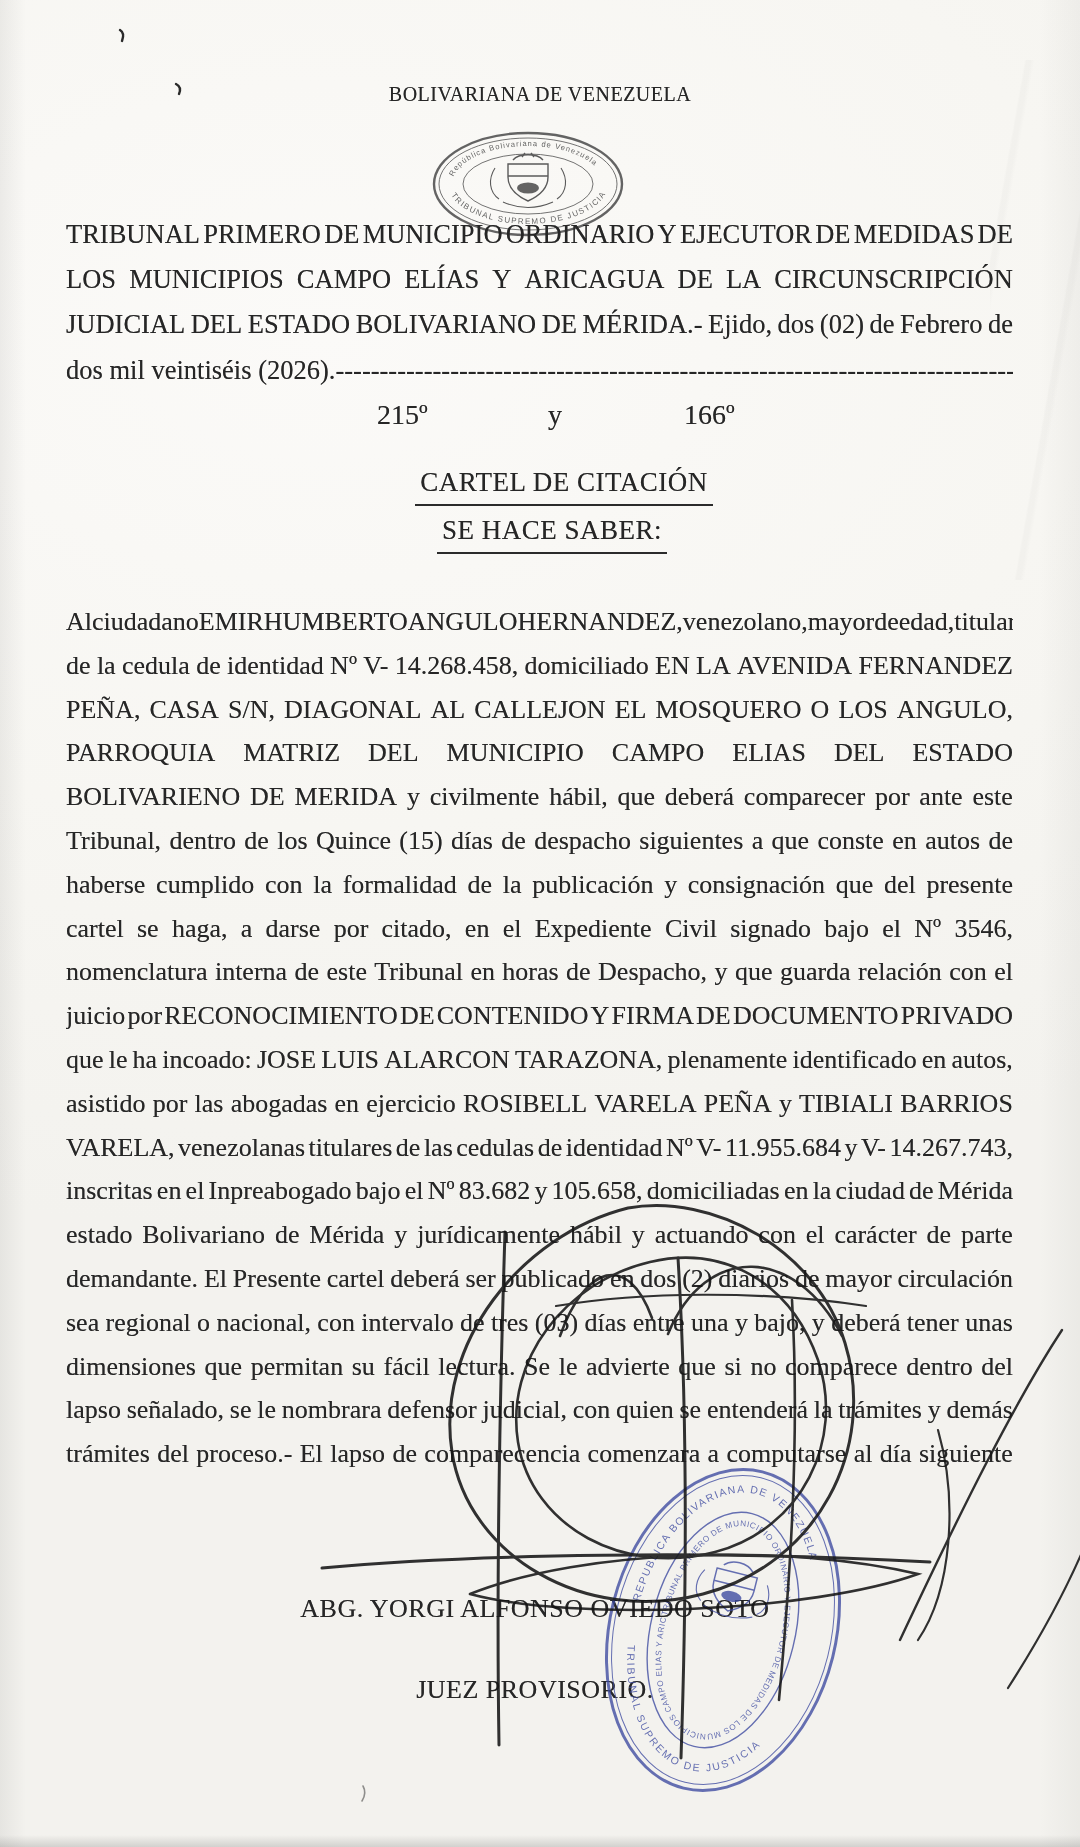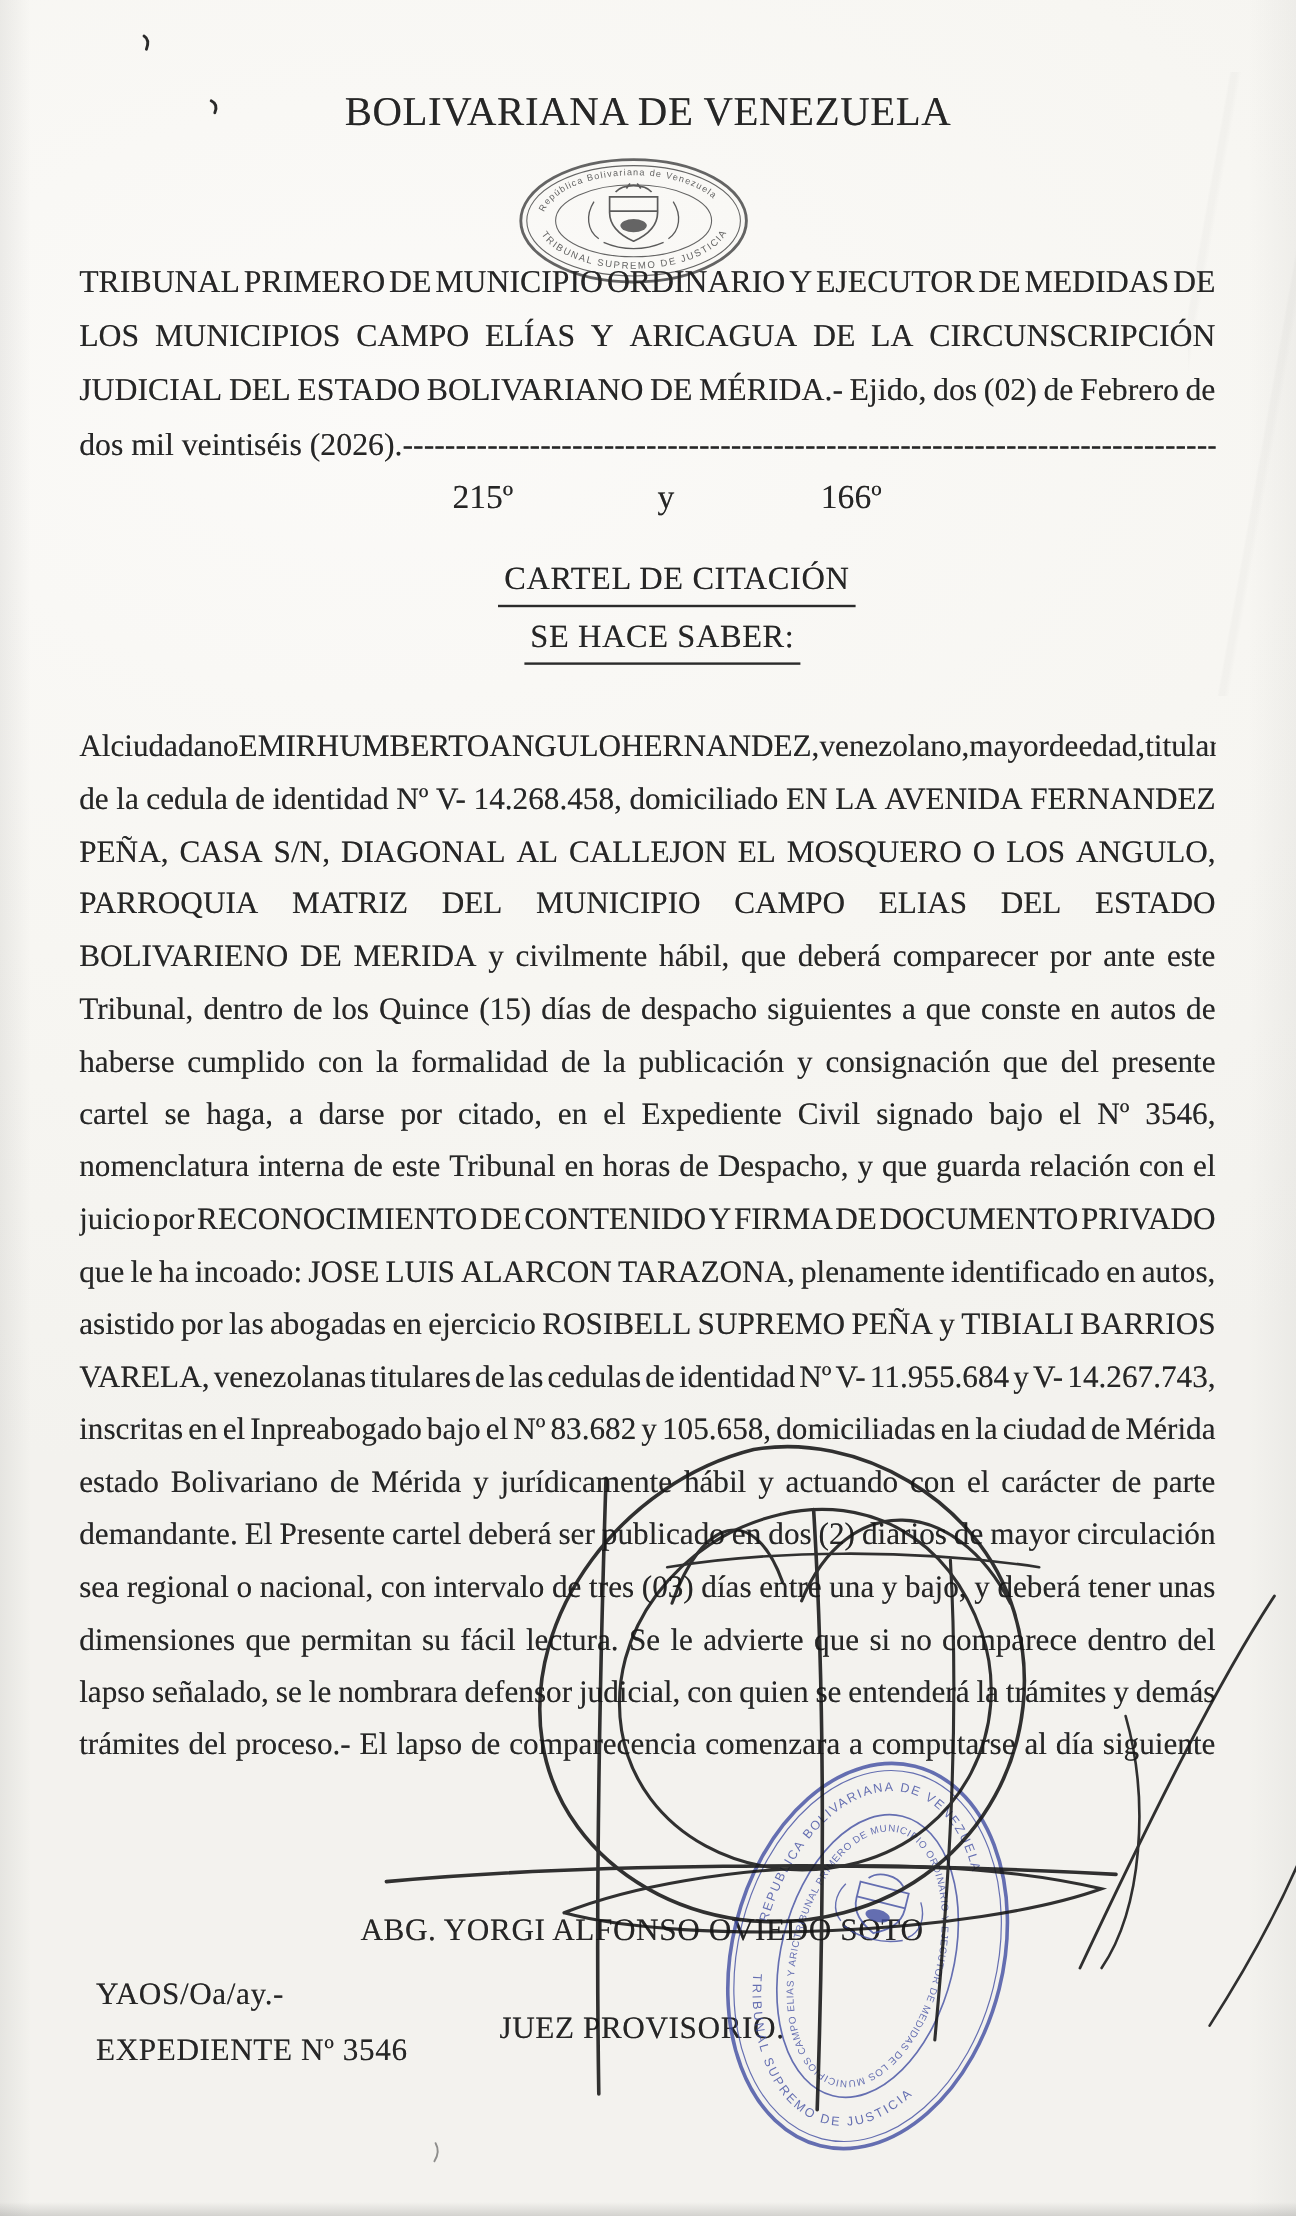--- a/index.html
+++ b/index.html
@@ -14,21 +14,21 @@
   .edge-left{position:absolute;left:0;top:0;width:26px;height:100%;
     background:linear-gradient(to right, rgba(70,70,70,.08), rgba(0,0,0,0));}
   .edge-bottom{position:absolute;left:0;bottom:0;width:100%;height:12px;
     background:linear-gradient(to top, rgba(60,60,60,.18), rgba(0,0,0,0));}
   .crease-right{position:absolute;right:0;top:60px;width:90px;height:520px;opacity:.55;
     background:repeating-linear-gradient(100deg, rgba(0,0,0,0) 0 34px, rgba(90,90,90,.06) 36px 40px, rgba(0,0,0,0) 44px 80px);}
   .shade-right{position:absolute;right:0;top:0;width:40px;height:100%;
     background:linear-gradient(to left, rgba(100,100,100,.06), rgba(0,0,0,0));}
 
   .doc-title{position:absolute;top:76px;left:0;width:100%;height:36px;
-    text-align:center;font-size:34px;letter-spacing:.5px;line-height:36px;}
+    text-align:center;font-size:20px;letter-spacing:.5px;line-height:36px;}
 
   .seal{position:absolute;left:412px;top:124px;}
 
   .header-block{position:absolute;left:66px;top:212px;width:947px;}
   .hline{height:45.2px;line-height:45.2px;font-size:26.5px;
     display:flex;justify-content:space-between;align-items:baseline;white-space:nowrap;overflow:hidden;}
   .hline span{display:inline-block;}
   .dline{height:45.2px;line-height:45.2px;font-size:26.5px;white-space:nowrap;overflow:hidden;}
 
   .years{position:absolute;left:0;top:392px;width:1080px;height:45px;line-height:45px;font-size:28px;}
@@ -313,21 +313,21 @@
         <span>autos,</span>
       </div>
     <div class="bline jline">
         <span>asistido</span>
         <span>por</span>
         <span>las</span>
         <span>abogadas</span>
         <span>en</span>
         <span>ejercicio</span>
         <span>ROSIBELL</span>
-        <span>SUPREMO</span>
+        <span>VARELA</span>
         <span>PEÑA</span>
         <span>y</span>
         <span>TIBIALI</span>
         <span>BARRIOS</span>
       </div>
     <div class="bline jline">
         <span>VARELA,</span>
         <span>venezolanas</span>
         <span>titulares</span>
         <span>de</span>
@@ -461,24 +461,20 @@
         <span>día</span>
         <span>siguiente</span>
       </div>
   </div>
 
   <div class="sig-block ink">
     <div>ABG. YORGI ALFONSO OVIEDO SOTO</div>
     <div>JUEZ PROVISORIO.</div>
   </div>
 
-  <div class="ref-block ink">
-    <div>YAOS/Oa/ay.-</div>
-    <div>EXPEDIENTE Nº 3546</div>
-  </div>
 
   <svg class="overlay" width="1080" height="1847" viewBox="0 0 1080 1847">
     <g transform="translate(723,1630) rotate(14)" opacity="0.78">
       <g stroke="#3d4aa0" fill="none">
         <ellipse rx="113" ry="163" stroke-width="3"></ellipse>
         <ellipse rx="108" ry="157" stroke-width="1"></ellipse>
         <ellipse rx="72" ry="120" stroke-width="1.4"></ellipse>
       </g>
       <defs>
         <path id="stTop" d="M -88 0 A 88 140 0 0 1 88 0"></path>

